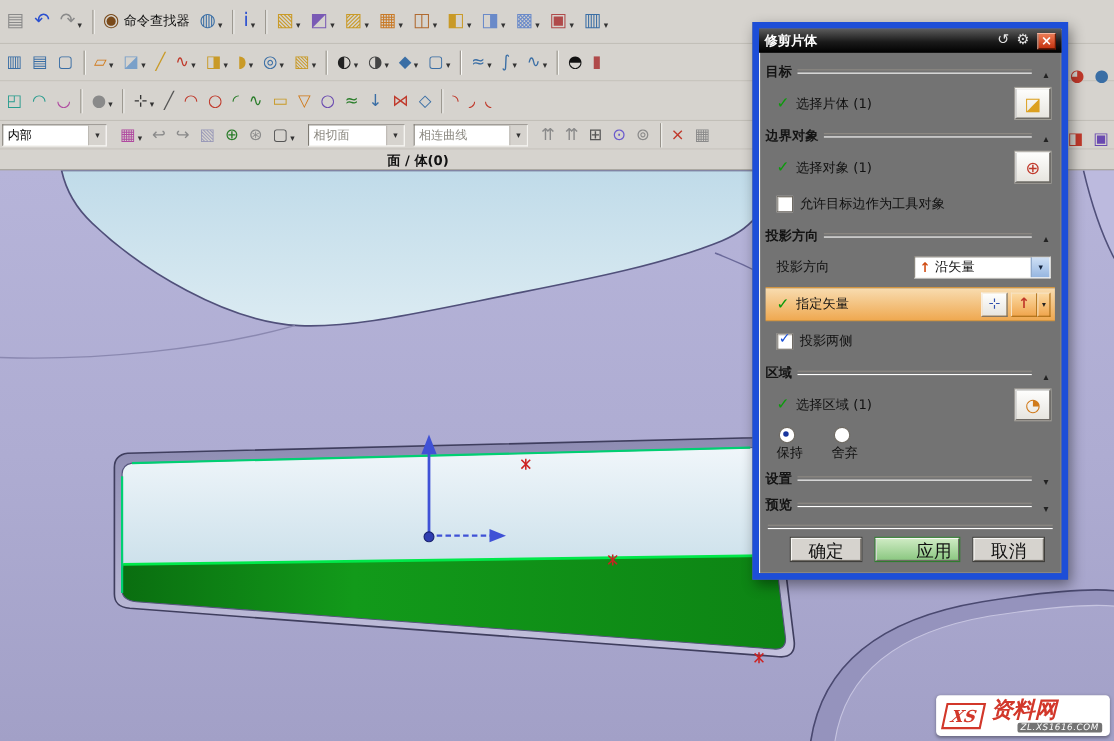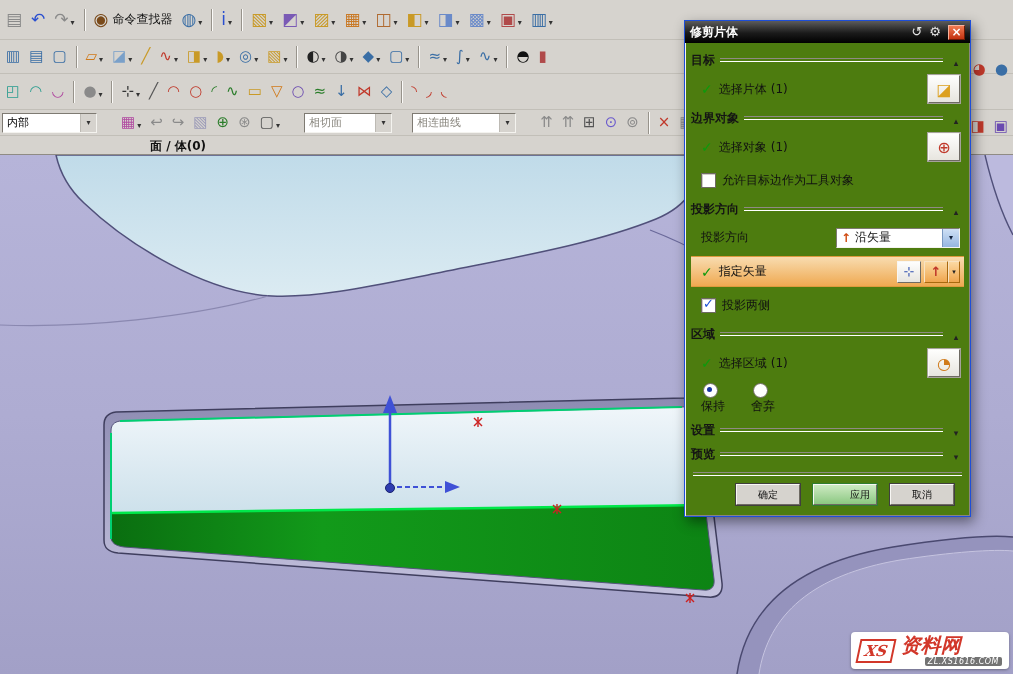--- a/index.html
+++ b/index.html
@@ -15,53 +15,53 @@
   .tb-btn{display:inline-flex;align-items:center;height:26px;padding:0 3px;border:1px solid transparent;border-radius:2px;}
   #row1 .tb-glyph{font-size:17px;}
   .tb-glyph{font-size:15px;line-height:1;}
   .tb-text{font-size:12px;margin-left:4px;color:#111;white-space:nowrap;}
   .tb-dd{margin-left:2px;}
   .tb-dd::after{content:"▾";font-size:8px;color:#333;}
   .tb-sep{width:1px;height:22px;background:#97938b;box-shadow:1px 0 0 #fbfaf8;margin:0 4px;flex:none;}
 
   
   .selection-bar{position:absolute;top:110px;height:26px;width:100%;box-sizing:border-box;display:flex;align-items:center;
-                 gap:20px;padding:1px 2px;background:#d6d3ce;border-bottom:1px solid #c2bfb8;}
+                 gap:8px;padding:1px 2px;background:#d6d3ce;border-bottom:1px solid #c2bfb8;}
   .icon-run{display:inline-flex;align-items:center;gap:1px;}
   .combo{display:inline-flex;align-items:center;height:20px;background:#fff;border:1px solid;
          border-color:#7e7a72 #f4f3ef #f4f3ef #7e7a72;box-sizing:border-box;}
   .combo-text{font-size:11px;padding-left:4px;flex:1;white-space:nowrap;overflow:hidden;}
   .combo-text.dim{color:#8a877f;}
   .combo-arrow{width:15px;height:18px;margin-left:3px;background:#d6d3ce;border-left:1px solid #bdbab4;
                display:flex;align-items:center;justify-content:center;flex:none;}
   .combo-arrow::after{content:"▾";font-size:8px;color:#333;}
   .w95{width:95px;} .w88{width:88px;} .w104{width:104px;}
 
   
   .status-bar{position:absolute;top:136px;height:19px;width:100%;background:#d6d3ce;border-bottom:1px solid #8f8b84;box-sizing:border-box;}
-  .status-text{position:absolute;left:150px;width:460px;top:2px;font-size:12px;font-weight:bold;color:#111;}
+  .status-text{position:absolute;left:150px;width:460px;top:2px;text-align:center;font-size:12px;font-weight:bold;color:#111;}
 
   .edge-cluster{position:absolute;right:1px;display:flex;gap:1px;z-index:3;}
   #edge2{top:55px;} #edge4{top:112px;}
 
   
   .viewport{position:absolute;top:155px;left:0;width:1013px;height:519px;background:#aaa8ce;}
   .scene{display:block;}
 
   
   .watermark{position:absolute;right:4px;bottom:5px;background:#fff;border-radius:4px;padding:3px 7px;
              display:flex;align-items:center;gap:6px;box-shadow:0 1px 3px rgba(0,0,0,.35);z-index:5;}
   .wm-logo{border:2px solid #d2372a;transform:skewX(-12deg);padding:1px 5px;color:#d2372a;font-weight:bold;
            font-style:italic;font-family:"DejaVu Serif","Liberation Serif",serif;font-size:15px;}
   .wm-col{display:flex;flex-direction:column;align-items:flex-start;font-style:italic;}
   .wm-title{color:#d2372a;font-size:20px;font-weight:bold;line-height:1.05;}
   .wm-sub{background:#737373;color:#fff;font-size:8px;padding:0 3px;border-radius:2px;margin-top:1px;letter-spacing:.5px;margin-left:24px;}
 
   
-  .dialog{position:absolute;left:684px;top:20px;width:287px;background:#4d7c0f;border:1px solid #1d4ed8;
+  .dialog{position:absolute;left:684px;top:20px;width:287px;background:#737373;border:6px solid #1d4ed8;
           box-shadow:inset 1px 1px 0 #f4f3ef, inset -1px -1px 0 #8a867e, 3px 5px 12px rgba(0,0,0,.45);z-index:10;box-sizing:border-box;}
   .dlg-titlebar{height:22px;background:linear-gradient(180deg,#5c5c5c,#1a1a1a 55%,#000);display:flex;align-items:center;padding:0 5px;}
   .dlg-title{color:#fff;font-size:12px;font-weight:bold;flex:1;}
   .tb-ico{color:#e4e4e4;font-size:13px;width:18px;height:16px;line-height:16px;text-align:center;}
   .tb-ico.close{background:linear-gradient(#f07a52,#c23210);border:1px solid;border-color:#f8b49e #6e1a04 #6e1a04 #f8b49e;
                 color:#fff;width:17px;height:15px;line-height:13px;font-weight:bold;font-size:12px;margin-left:4px;box-sizing:border-box;}
   .dlg-body{padding:3px 6px 5px;}
   .sec-header{display:flex;align-items:center;height:20px;margin-top:4px;}
   .sec-label{font-size:12px;font-weight:bold;color:#141414;white-space:nowrap;}
   .sec-line{flex:1;height:2px;border-top:1px solid #8f8b84;border-bottom:1px solid #fff;margin:0 5px;}
@@ -94,21 +94,21 @@
   .radio-item{display:flex;align-items:center;flex-direction:column;}
   .combo-box{width:124px;height:20px;display:flex;align-items:center;background:#fff;border:1px solid;
              border-color:#7e7a72 #f4f3ef #f4f3ef #7e7a72;box-sizing:border-box;}
   .combo-icon{color:#d04a10;font-weight:bold;margin:0 4px;font-size:12px;}
   .combo-value{flex:1;font-size:12px;color:#111;white-space:nowrap;}
   .combo-dd{width:16px;height:18px;background:linear-gradient(#cfe0f5,#96b6e0);border-left:1px solid #7a98c0;
             display:flex;align-items:center;justify-content:center;flex:none;}
   .combo-dd::after{content:"▾";font-size:8px;color:#10203a;}
   .dlg-sep{height:2px;border-top:1px solid #8f8b84;border-bottom:1px solid #fff;margin:8px 2px 6px;}
   .dlg-buttons{display:flex;justify-content:flex-end;gap:13px;padding:2px 10px 6px;}
-  .nx-btn{min-width:64px;height:21px;font-size:10px;font-family:Liberation Sans, sans-serif;background:#d6d3ce;border:1px solid;
+  .nx-btn{min-width:64px;height:21px;font-size:16px;font-family:Liberation Sans, sans-serif;background:#d6d3ce;border:1px solid;
           border-color:#f8f7f4 #6e6a63 #6e6a63 #f8f7f4;box-shadow:0 0 0 1px #403f3c;color:#111;}
   .nx-btn.apply{background:linear-gradient(#cdeac2,#8cc882);box-shadow:0 0 0 1px #2f7d2f;padding-left:36px;}
 </style>
 </head>
 <body>
 
 <div id="app">
 
   <div class="tb-row" id="row1">
       <span class="tb-btn">

